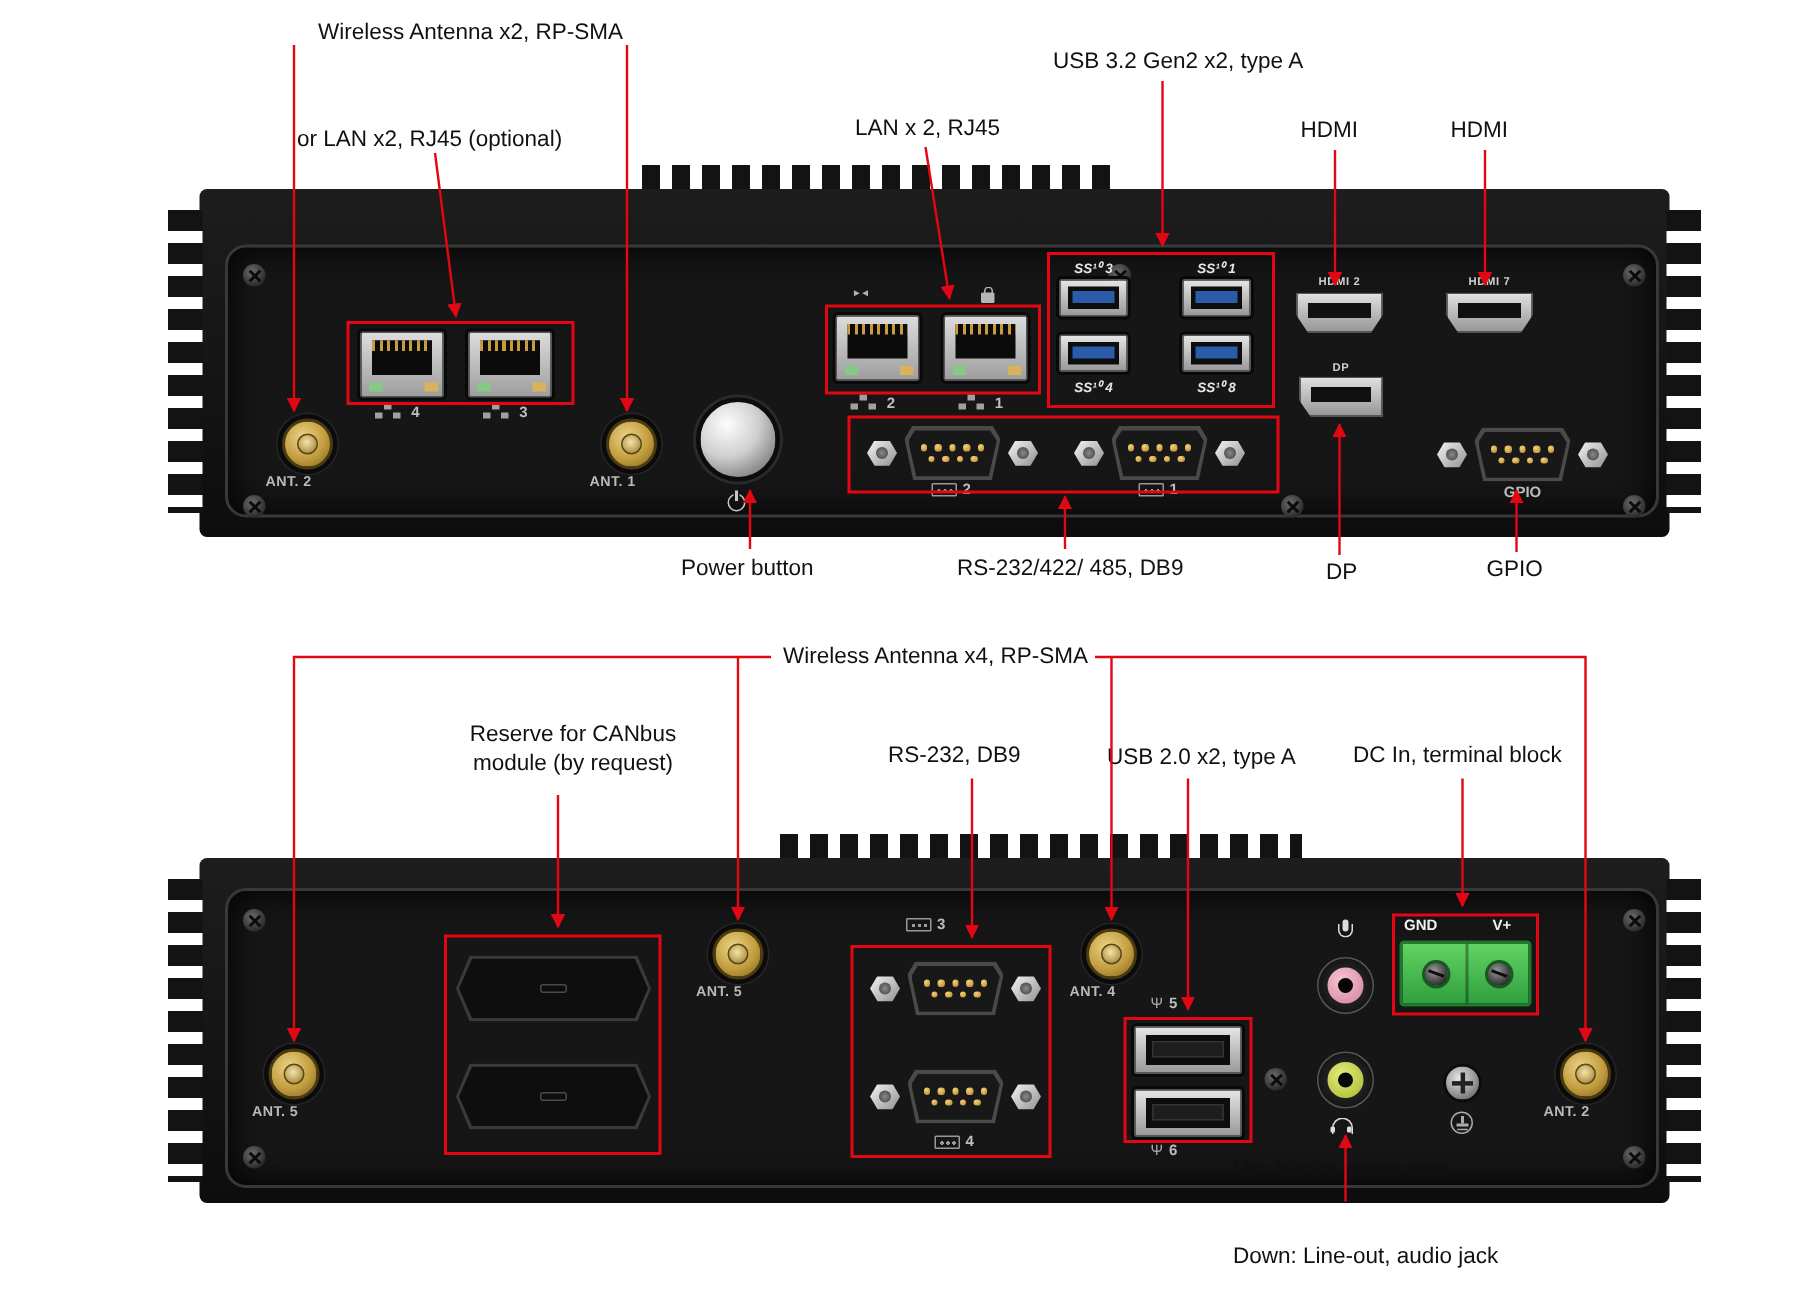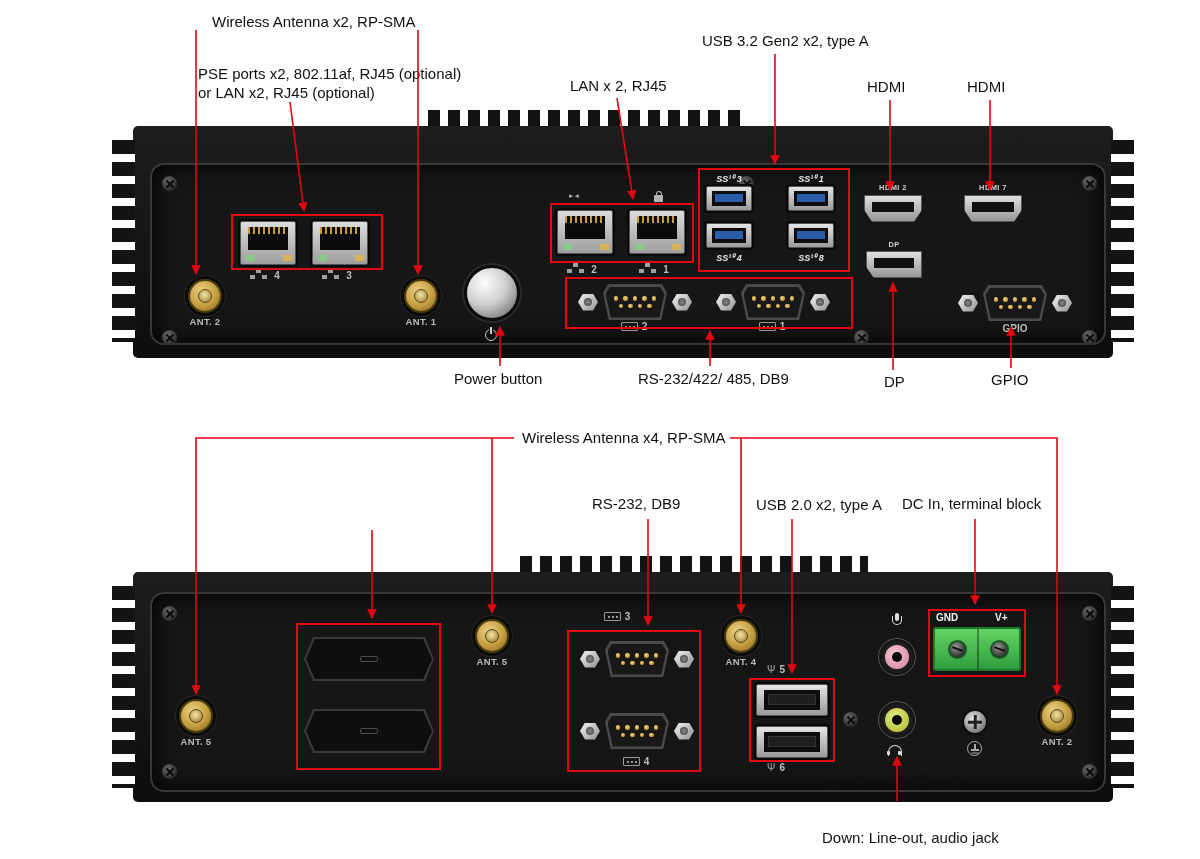--- a/index.html
+++ b/index.html
@@ -17,21 +17,21 @@
 
   .screw{position:absolute;width:15px;height:15px;border-radius:50%;background:radial-gradient(circle at 40% 35%,#6a6a6a,#2e2e2e 70%,#101010);z-index:3}
   .screw::before,.screw::after{content:'';position:absolute;background:#0b0b0b;left:50%;top:50%}
   .screw::before{width:10px;height:2px;transform:translate(-50%,-50%) rotate(45deg)}
   .screw::after{width:2px;height:10px;transform:translate(-50%,-50%) rotate(45deg)}
 
   .ant{position:absolute;width:34px;height:34px;border-radius:50%;z-index:3;
     background:radial-gradient(circle at 40% 35%,#ecd487,#c39d3f 55%,#7c611f);
     border:2px solid #4a3a10;box-shadow:0 0 0 3px #0b0b0b,0 0 0 4px #262626}
   .ant::after{content:'';position:absolute;inset:8px;border-radius:50%;background:radial-gradient(circle at 45% 40%,#f4e4a6,#97762a);border:1px solid #5a4614}
-  .ant-label{position:absolute;width:56px;text-align:center;font:bold 9.5px "Liberation Sans",sans-serif;color:#b9b9b9;letter-spacing:.3px;z-index:3}
+  .ant-label{position:absolute;width:56px;font:bold 9.5px "Liberation Sans",sans-serif;color:#b9b9b9;letter-spacing:.3px;z-index:3}
 
   .rj45{position:absolute;width:56px;height:44px;background:linear-gradient(#dcdcdc,#9e9e9e);border:1px solid #555;border-radius:2px;box-shadow:0 0 0 2px #090909;z-index:3}
   .rj45::before{content:'';position:absolute;left:7px;right:7px;top:5px;height:23px;
     background:repeating-linear-gradient(90deg,#c89b3c 0 2px,#0b0b0b 2px 5px) top/100% 7px no-repeat,#0b0b0b}
   .rj45::after{content:'';position:absolute;bottom:3px;left:5px;width:9px;height:6px;background:#86c886;box-shadow:37px 0 0 #d8b35a}
 
   .usb3,.usb2{position:absolute;background:linear-gradient(#e4e4e4,#9a9a9a);border:1px solid #555;border-radius:2px;box-shadow:0 0 0 2px #090909;z-index:3}
   .usb3{width:46px;height:25px}
   .usb3::before{content:'';position:absolute;inset:4px 5px;background:#0d0d0d}
   .usb3::after{content:'';position:absolute;left:8px;right:8px;top:7px;height:8px;background:#2a5caa}
@@ -103,21 +103,20 @@
   .gnd-icon::after{content:'';position:absolute;left:3px;top:7px;width:8px;height:1.5px;background:#aaa;box-shadow:0 3px 0 -0.5px #aaa}
 
   #overlay{position:absolute;left:0;top:0;z-index:9;pointer-events:none}
 </style>
 </head>
 <body>
 
 <div id="stage">
 
   <div class="callout" style="left:212px;top:13px">Wireless Antenna x2, RP-SMA</div>
-  <div class="callout" style="left:198px;top:65px">PSE ports x2, 802.11af, RJ45 (optional)</div>
   <div class="callout" style="left:198px;top:84px">or LAN x2, RJ45 (optional)</div>
   <div class="callout" style="left:570px;top:77px">LAN x 2, RJ45</div>
   <div class="callout" style="left:702px;top:32px">USB 3.2 Gen2 x2, type A</div>
   <div class="callout" style="left:867px;top:78px">HDMI</div>
   <div class="callout" style="left:967px;top:78px">HDMI</div>
   <div class="callout" style="left:454px;top:370px">Power button</div>
   <div class="callout" style="left:638px;top:370px">RS-232/422/ 485, DB9</div>
   <div class="callout" style="left:884px;top:373px">DP</div>
   <div class="callout" style="left:991px;top:371px">GPIO</div>
 
@@ -244,22 +243,26 @@
           <span class="pin"></span>
           <span class="pin"></span>
           <span class="pin"></span>
         </div>
       </div>
     <span class="nut"></span>
   </div>
   <div class="plabel" style="left:987px;top:323px;width:56px">GPIO</div>
 
   <div class="callout" style="left:522px;top:429px">Wireless Antenna x4, RP-SMA</div>
+  <div class="callout center" style="left:303px;top:481px;width:158px;white-space:normal">
+    <div>Reserve for CANbus</div>
+    <div>module (by request)</div>
+  </div>
   <div class="callout" style="left:592px;top:495px">RS-232, DB9</div>
-  <div class="callout" style="left:756px;top:496px">USB 2.0 x2, type A</div>
+  <div class="callout" style="left:738px;top:496px">USB 2.0 x2, type A</div>
   <div class="callout" style="left:902px;top:495px">DC In, terminal block</div>
   <div class="callout" style="left:822px;top:771px">Up: Mic-in, audio jack</div>
   <div class="callout" style="left:822px;top:829px">Down: Line-out, audio jack</div>
 
   <div class="comb" style="left:520px;top:556px;width:348px;height:17px"></div>
   <div class="chassis" style="left:133px;top:572px;width: 980px;height:230px"></div>
   <div class="fins" style="left:112px;top:586px;width:23px;height:202px"></div>
   <div class="fins" style="left:1111px;top:586px;width:23px;height:202px"></div>
   <div class="panel" style="left:150px;top:592px;width:956px;height:200px"></div>
 

